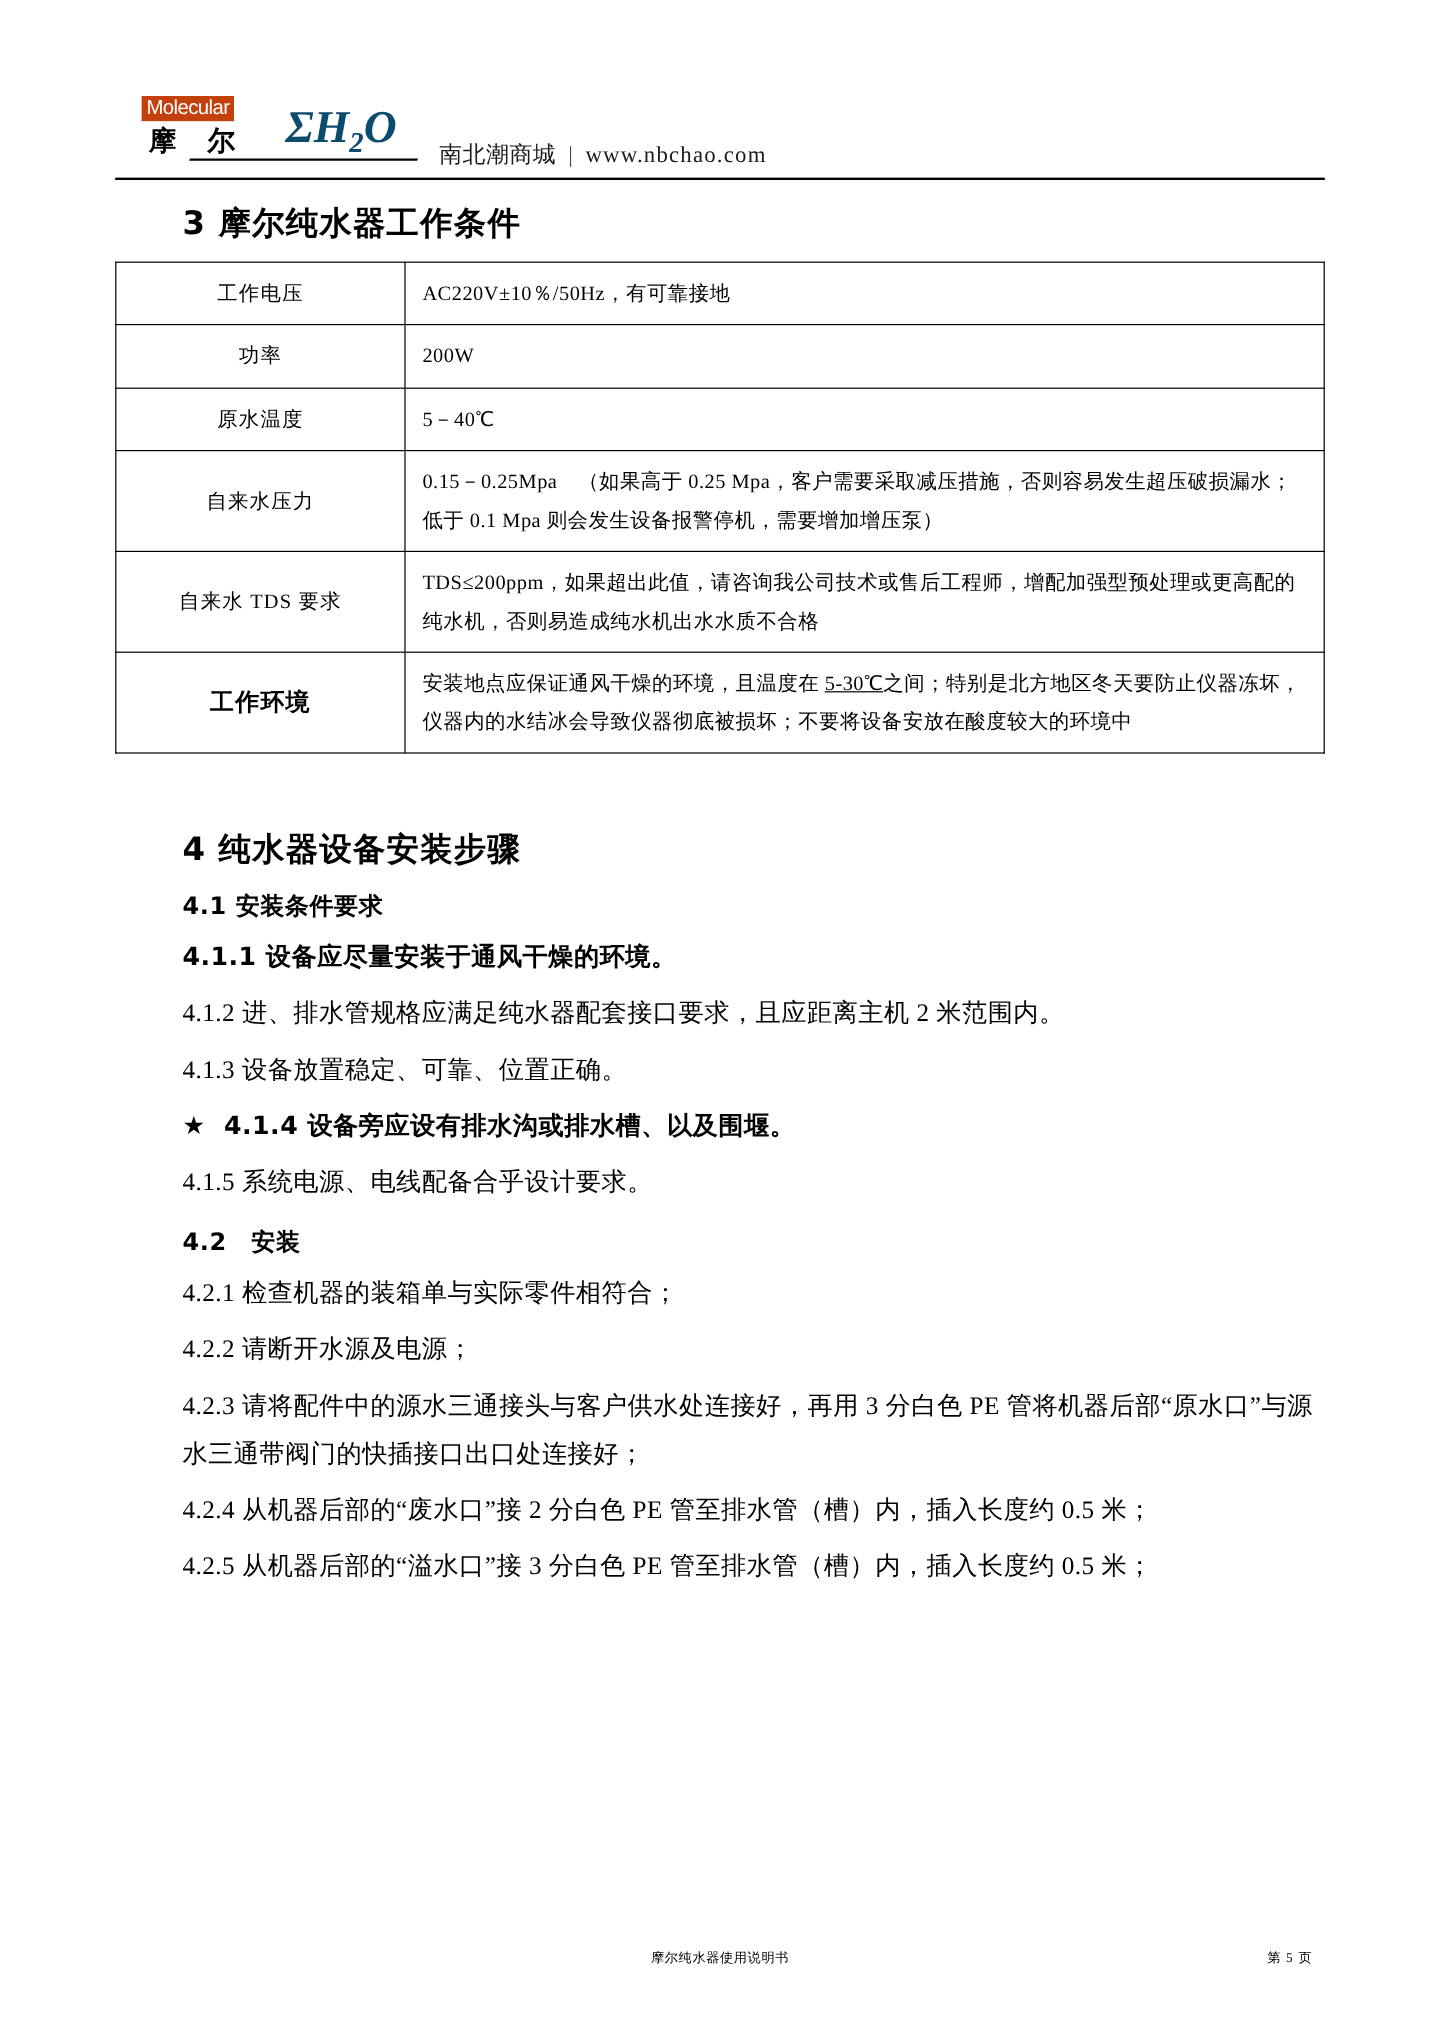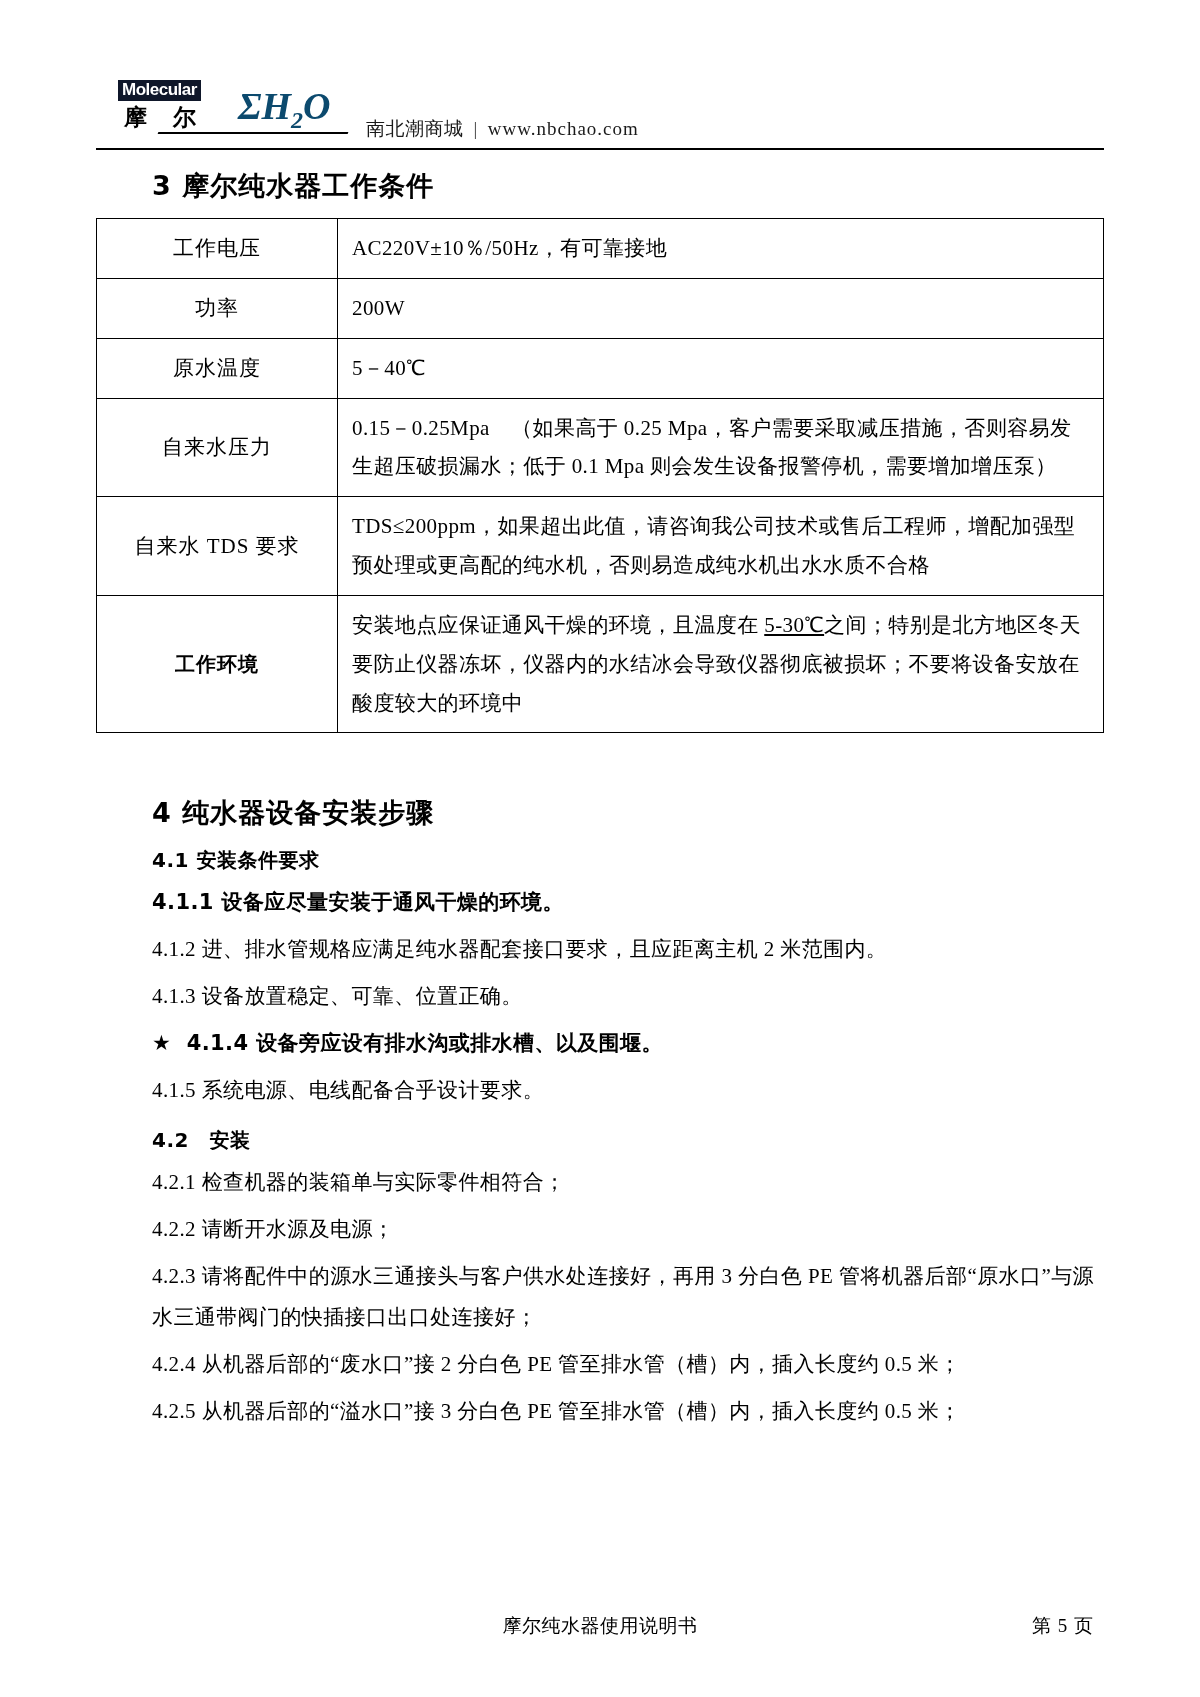--- a/index.html
+++ b/index.html
@@ -32,24 +32,24 @@
     position: absolute;
     left: 22px;
     top: 2px;
     width: 230px;
     height: 58px;
   }
   .logo-mol {
     position: absolute;
     left: 0;
     top: 0;
-    background: #0f172a;
+    background: #c2410c;
     color: #fff;
     font-family: "Liberation Sans", sans-serif;
-    font-weight: bold;
+    font-weight: normal;
     font-size: 17px;
     letter-spacing: -0.5px;
     padding: 1px 4px 2px 4px;
     line-height: 1.05;
   }
   .logo-cn {
     position: absolute;
     left: 6px;
     top: 22px;
     font-family: "Liberation Serif", serif;
@@ -130,21 +130,21 @@
   
   table.spec {
     width: 1008px;
     margin-left: 0;
     border-collapse: collapse;
     table-layout: fixed;
   }
   table.spec td {
     border: 1.5px solid #000;
     padding: 10px 14px;
-    font-size: 21px;
+    font-size: 17px;
     line-height: 1.85;
     vertical-align: middle;
   }
   table.spec td.label {
     width: 212px;
     text-align: center;
     font-family: "Liberation Serif", serif;
     letter-spacing: 1px;
   }
   table.spec td.label.bold {
@@ -183,21 +183,21 @@
   .star {
     font-size: 21px;
   }
 
   
   .footer {
     position: absolute;
     left: 96px;
     right: 96px;
     bottom: 58px;
-    font-size: 19px;
+    font-size: 11px;
     font-family: "Liberation Serif", serif;
     color: #000;
   }
   .footer .center {
     text-align: center;
     letter-spacing: 0.5px;
   }
   .footer .pageno {
     position: absolute;
     right: 10px;

